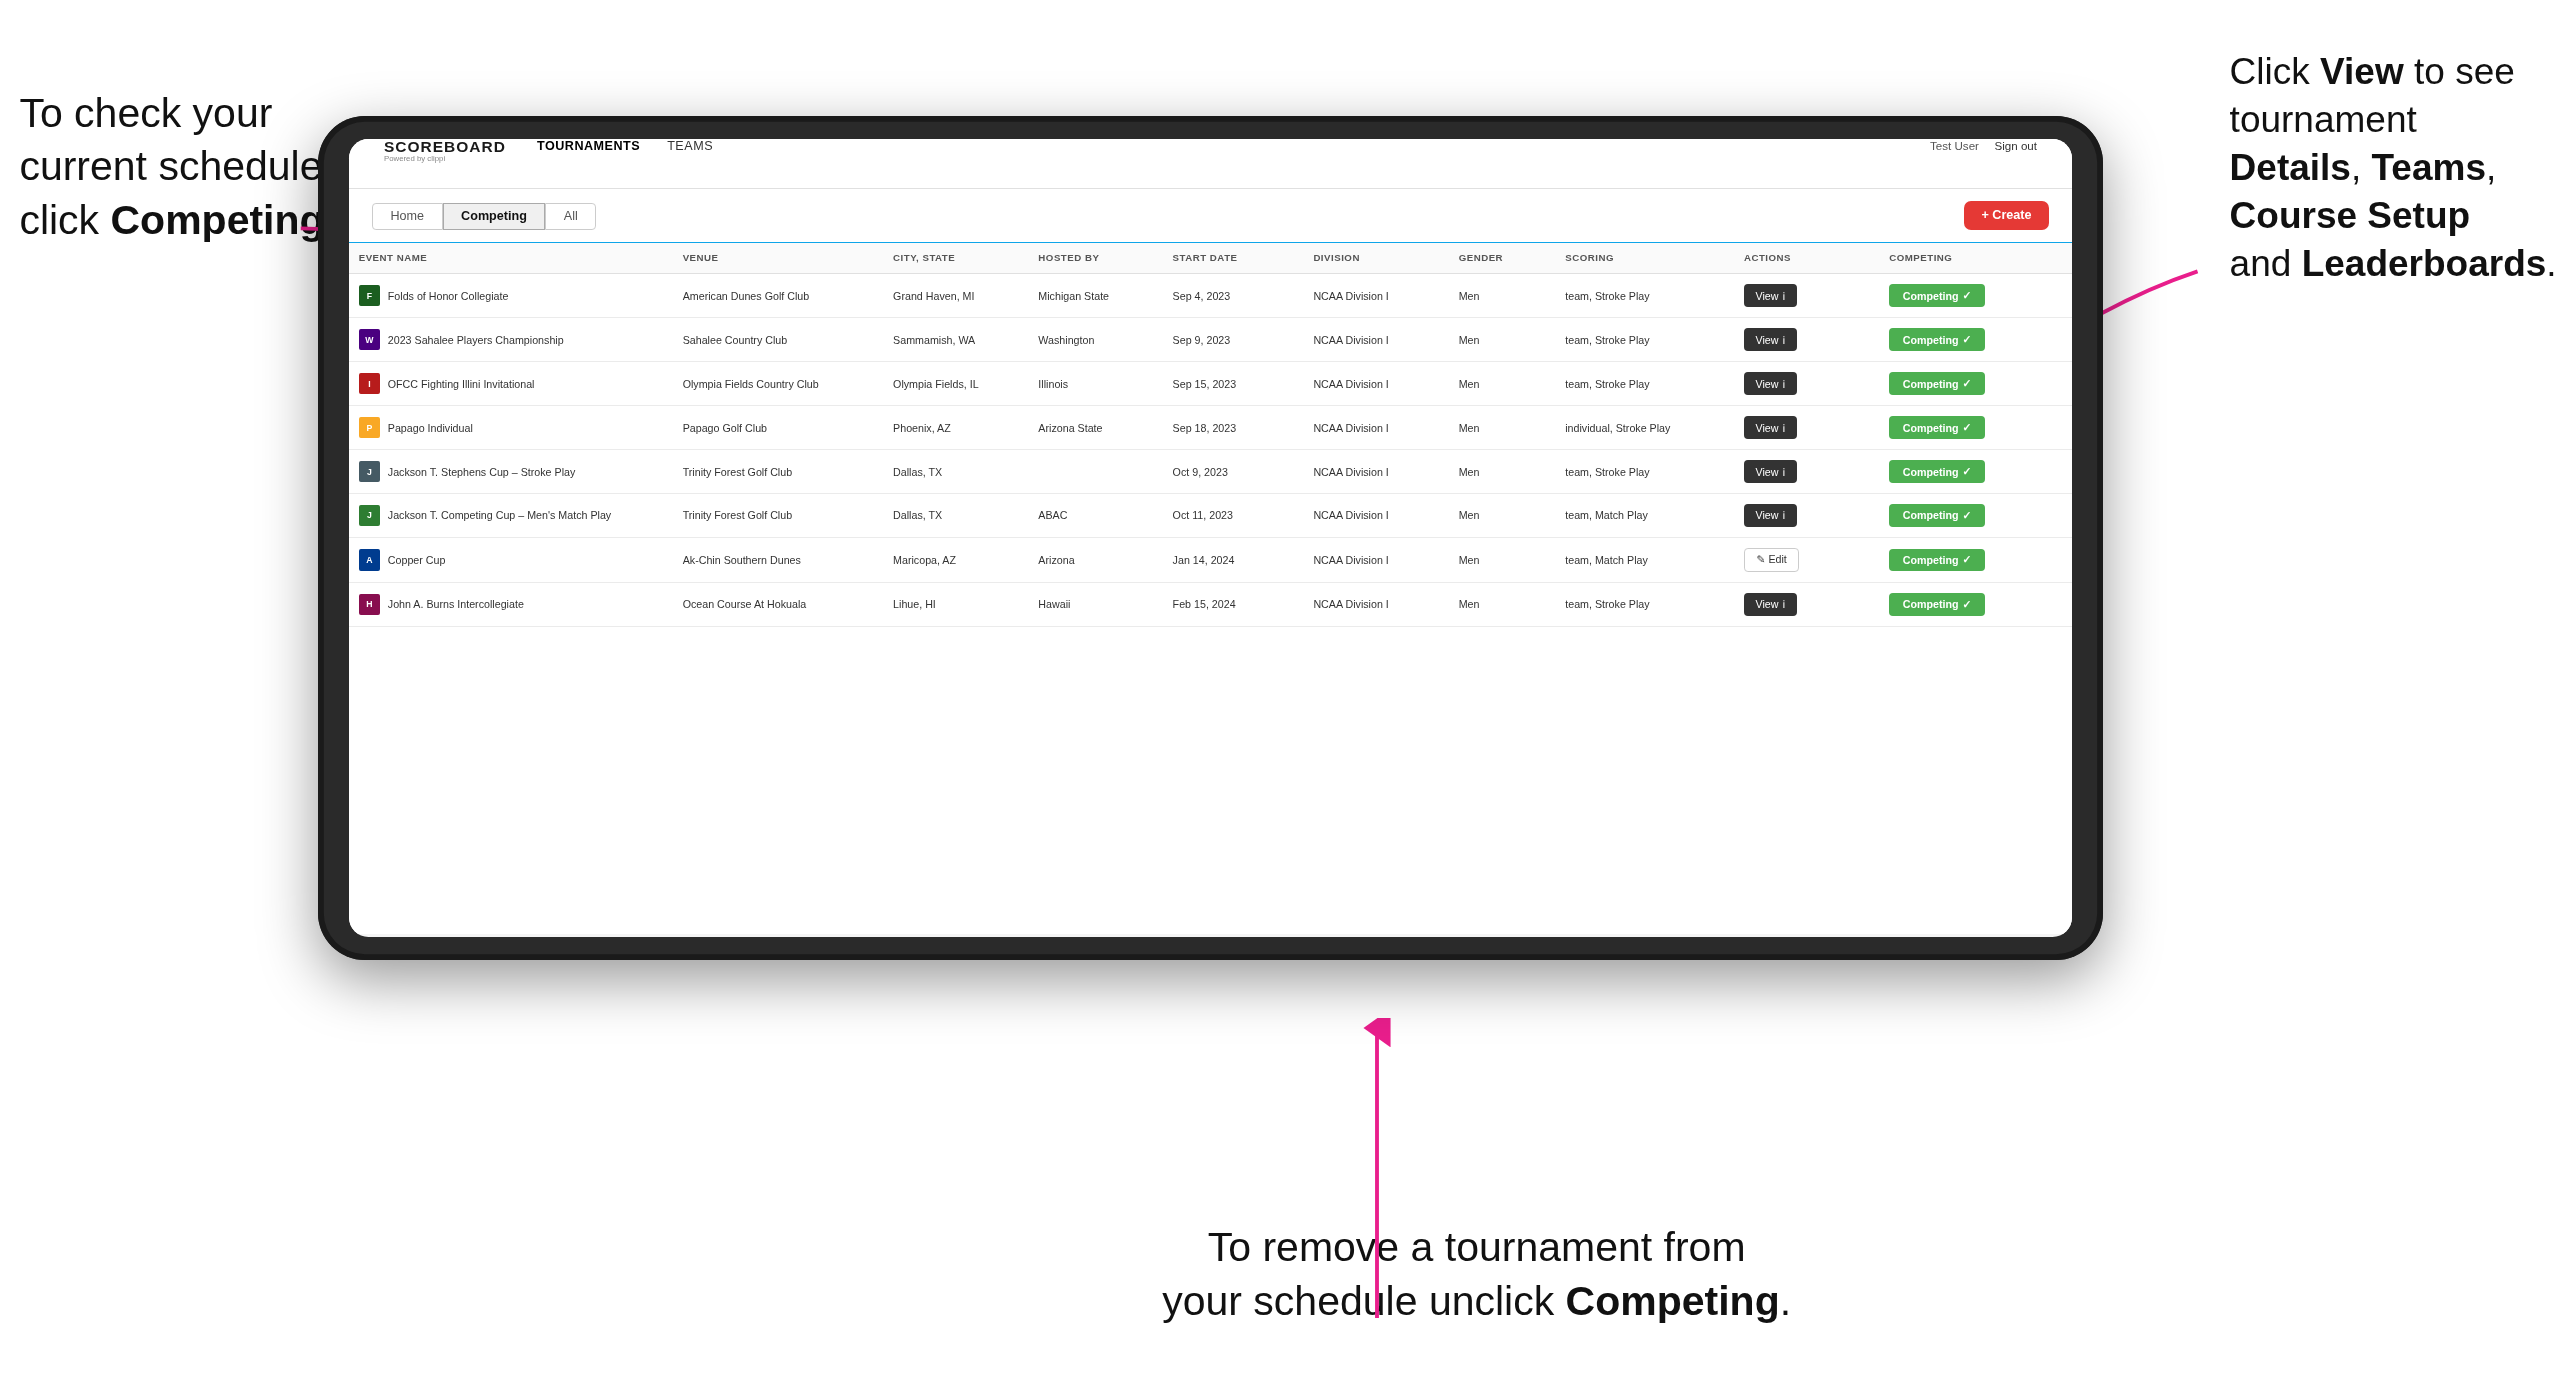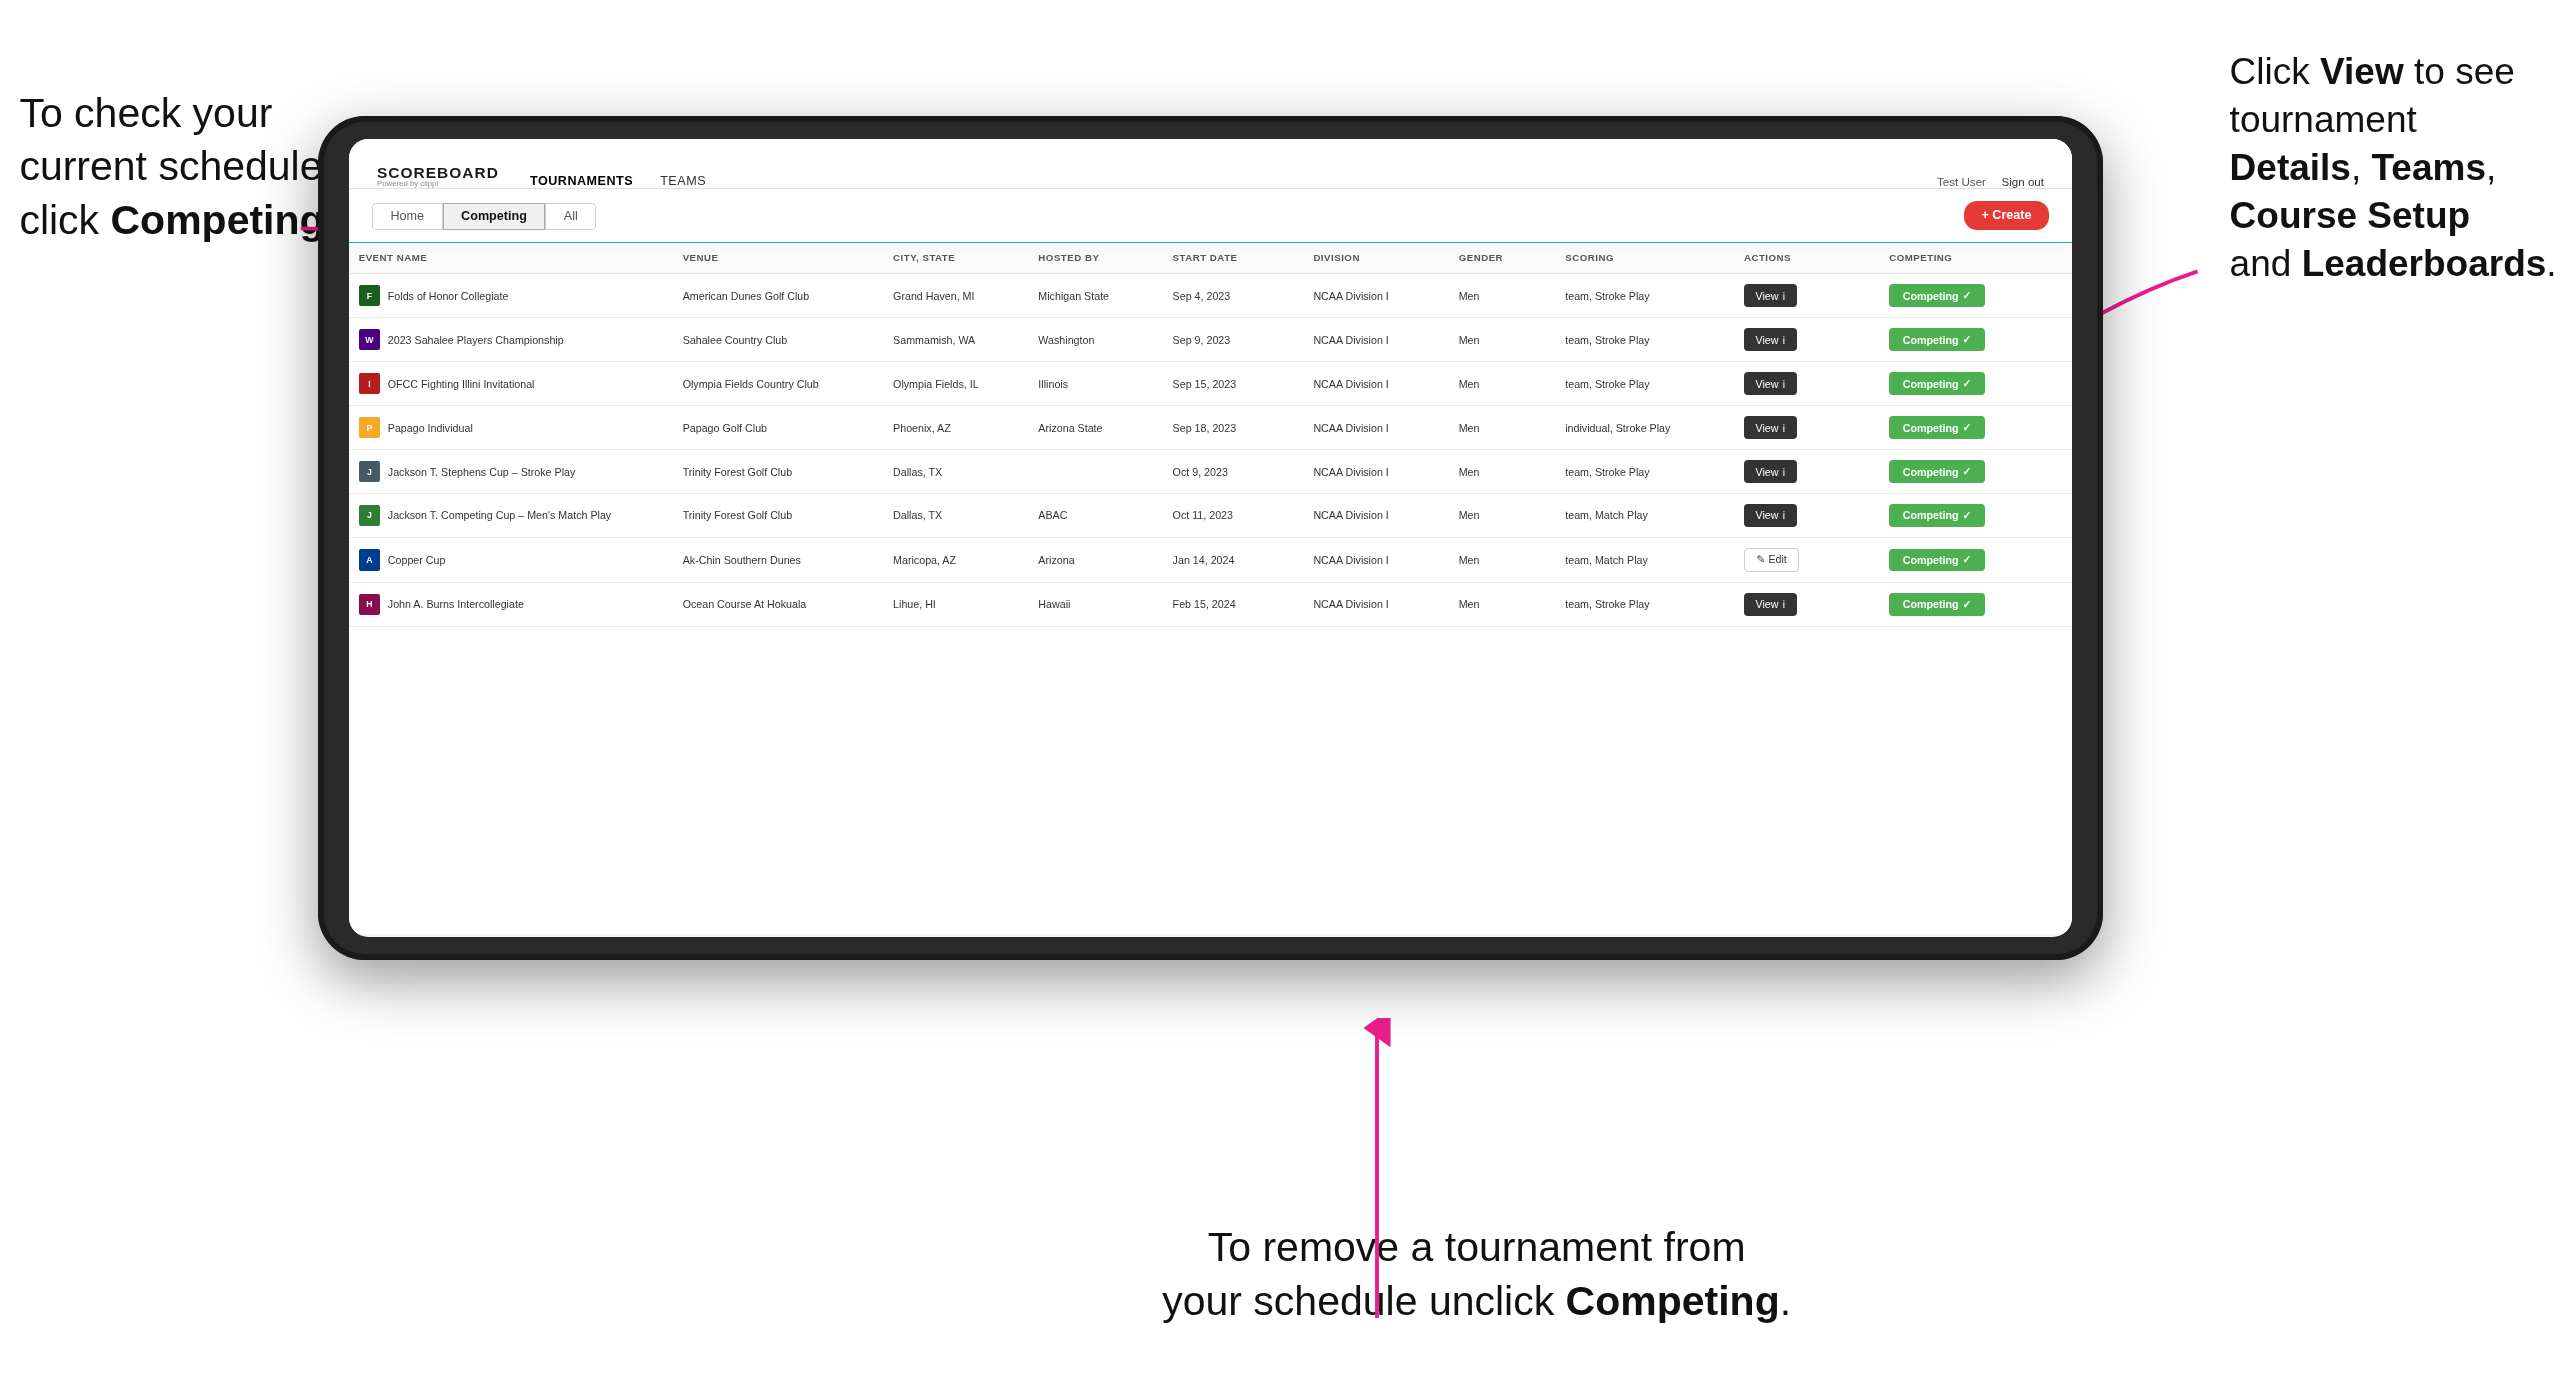--- a/index.html
+++ b/index.html
@@ -71,22 +71,22 @@
       background: #f5f5f5;
       border-radius: 19.4px;
       overflow: hidden;
     }
 
     
     .app-header {
       background: #ffffff;
       border-bottom: 1px solid #e0e0e0;
       display: flex;
-      align-items: flex-end;
-      padding: 0 28px;
+      align-items: flex-start;
+      padding: 0 35px;
       height: 50px;
       gap: 31px;
     }
 
     .scoreboard-logo {
       display: flex;
       flex-direction: column;
       line-height: 1;
     }
     .scoreboard-logo .logo-text {
@@ -151,21 +151,21 @@
       color: #111;
       font-weight: 600;
       border-color: #aaa;
     }
 
     .create-btn {
       background: #e53935;
       color: #fff;
       border: none;
       padding: 7.8px 17.5px;
-      border-radius: 13px;
+      border-radius: 7px;
       font-size: 12.6px;
       font-weight: 600;
       cursor: pointer;
     }
 
     
     .table-container {
       overflow-y: auto;
       height: calc(100% - 107px);
       background: #fff;

